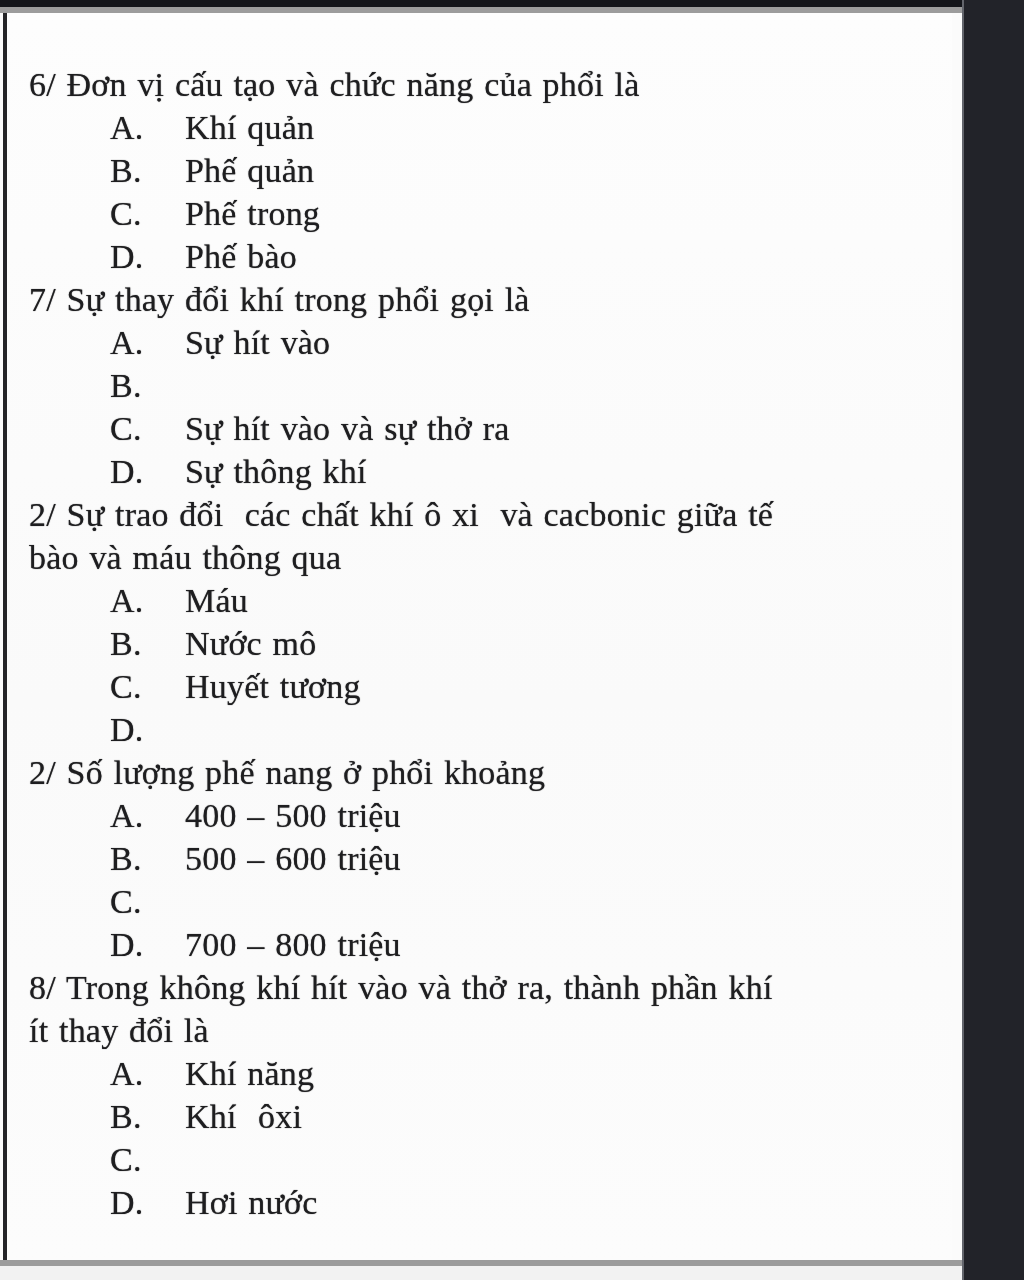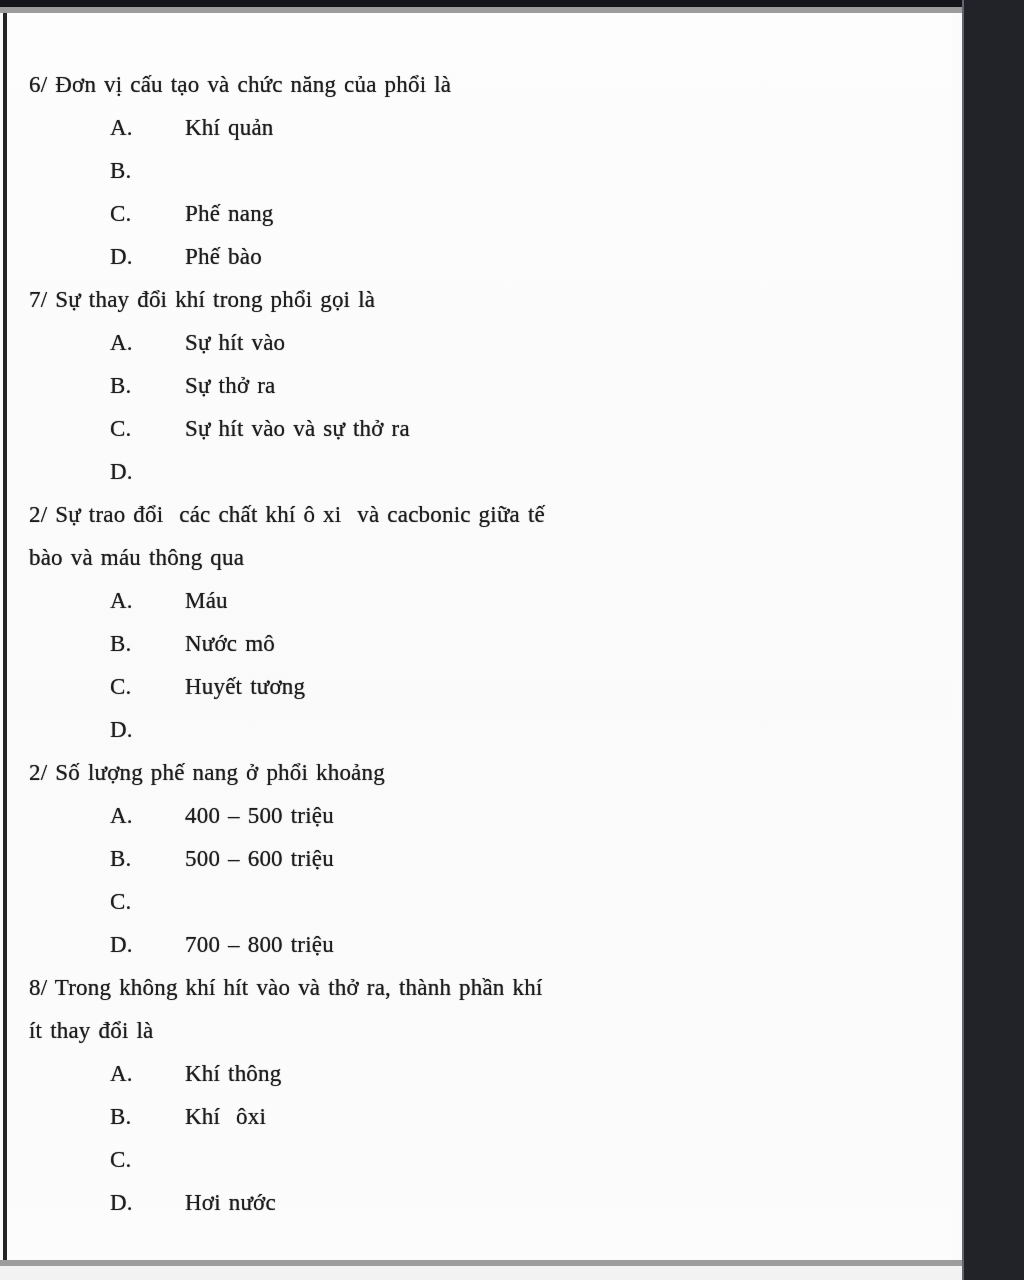--- a/index.html
+++ b/index.html
@@ -35,21 +35,21 @@
   .bottom-light-strip {
     position: absolute; top: 1266px; left: 0; width: 962px; height: 14px;
     background: #f2f2f2;
   }
   .doc {
     position: absolute; top: 13px; left: 7px; width: 945px; height: 1247px;
     padding: 50px 0 12px 22px;
     box-sizing: border-box;
     background: linear-gradient(180deg, #fdfdfd 0%, #fafafa 55%, #fcfcfc 100%);
     color: #1e1e20;
-    font-size: 23px;
+    font-size: 34px;
     line-height: 43px;
     word-spacing: 2px;
     letter-spacing: 0.2px;
     text-shadow: 0 0 1px rgba(25,25,25,0.78);
   }
   .question {
     white-space: pre-wrap;
   }
   .option {
     display: flex;
@@ -74,44 +74,45 @@
 <div class="bottom-light-strip"></div>
 
 <div class="doc" id="quiz-container">
     <div class="question">6/ Đơn vị cấu tạo và chức năng của phổi là</div>
     <div class="option">
       <span class="letter">A.</span>
       <span class="opt-text">Khí quản</span>
     </div>
     <div class="option">
       <span class="letter">B.</span>
+      <span class="opt-text">Phế quản</span>
     </div>
     <div class="option">
       <span class="letter">C.</span>
-      <span class="opt-text">Phế nang</span>
+      <span class="opt-text">Phế trong</span>
     </div>
     <div class="option">
       <span class="letter">D.</span>
       <span class="opt-text">Phế bào</span>
     </div>
     <div class="question">7/ Sự thay đổi khí trong phổi gọi là</div>
     <div class="option">
       <span class="letter">A.</span>
       <span class="opt-text">Sự hít vào</span>
     </div>
     <div class="option">
       <span class="letter">B.</span>
-      <span class="opt-text">Sự thở ra</span>
     </div>
     <div class="option">
       <span class="letter">C.</span>
       <span class="opt-text">Sự hít vào và sự thở ra</span>
     </div>
     <div class="option">
       <span class="letter">D.</span>
+      <span class="opt-text">Sự thông khí</span>
     </div>
     <div class="question">2/ Sự trao đổi  các chất khí ô xi  và cacbonic giữa tế
 bào và máu thông qua</div>
     <div class="option">
       <span class="letter">A.</span>
       <span class="opt-text">Máu</span>
     </div>
     <div class="option">
       <span class="letter">B.</span>
       <span class="opt-text">Nước mô</span>
@@ -136,21 +137,21 @@
       <span class="letter">C.</span>
     </div>
     <div class="option">
       <span class="letter">D.</span>
       <span class="opt-text">700 – 800 triệu</span>
     </div>
     <div class="question">8/ Trong không khí hít vào và thở ra, thành phần khí
 ít thay đổi là</div>
     <div class="option">
       <span class="letter">A.</span>
-      <span class="opt-text">Khí thông</span>
+      <span class="opt-text">Khí năng</span>
     </div>
     <div class="option">
       <span class="letter">B.</span>
       <span class="opt-text">Khí  ôxi</span>
     </div>
     <div class="option">
       <span class="letter">C.</span>
     </div>
     <div class="option">
       <span class="letter">D.</span>

